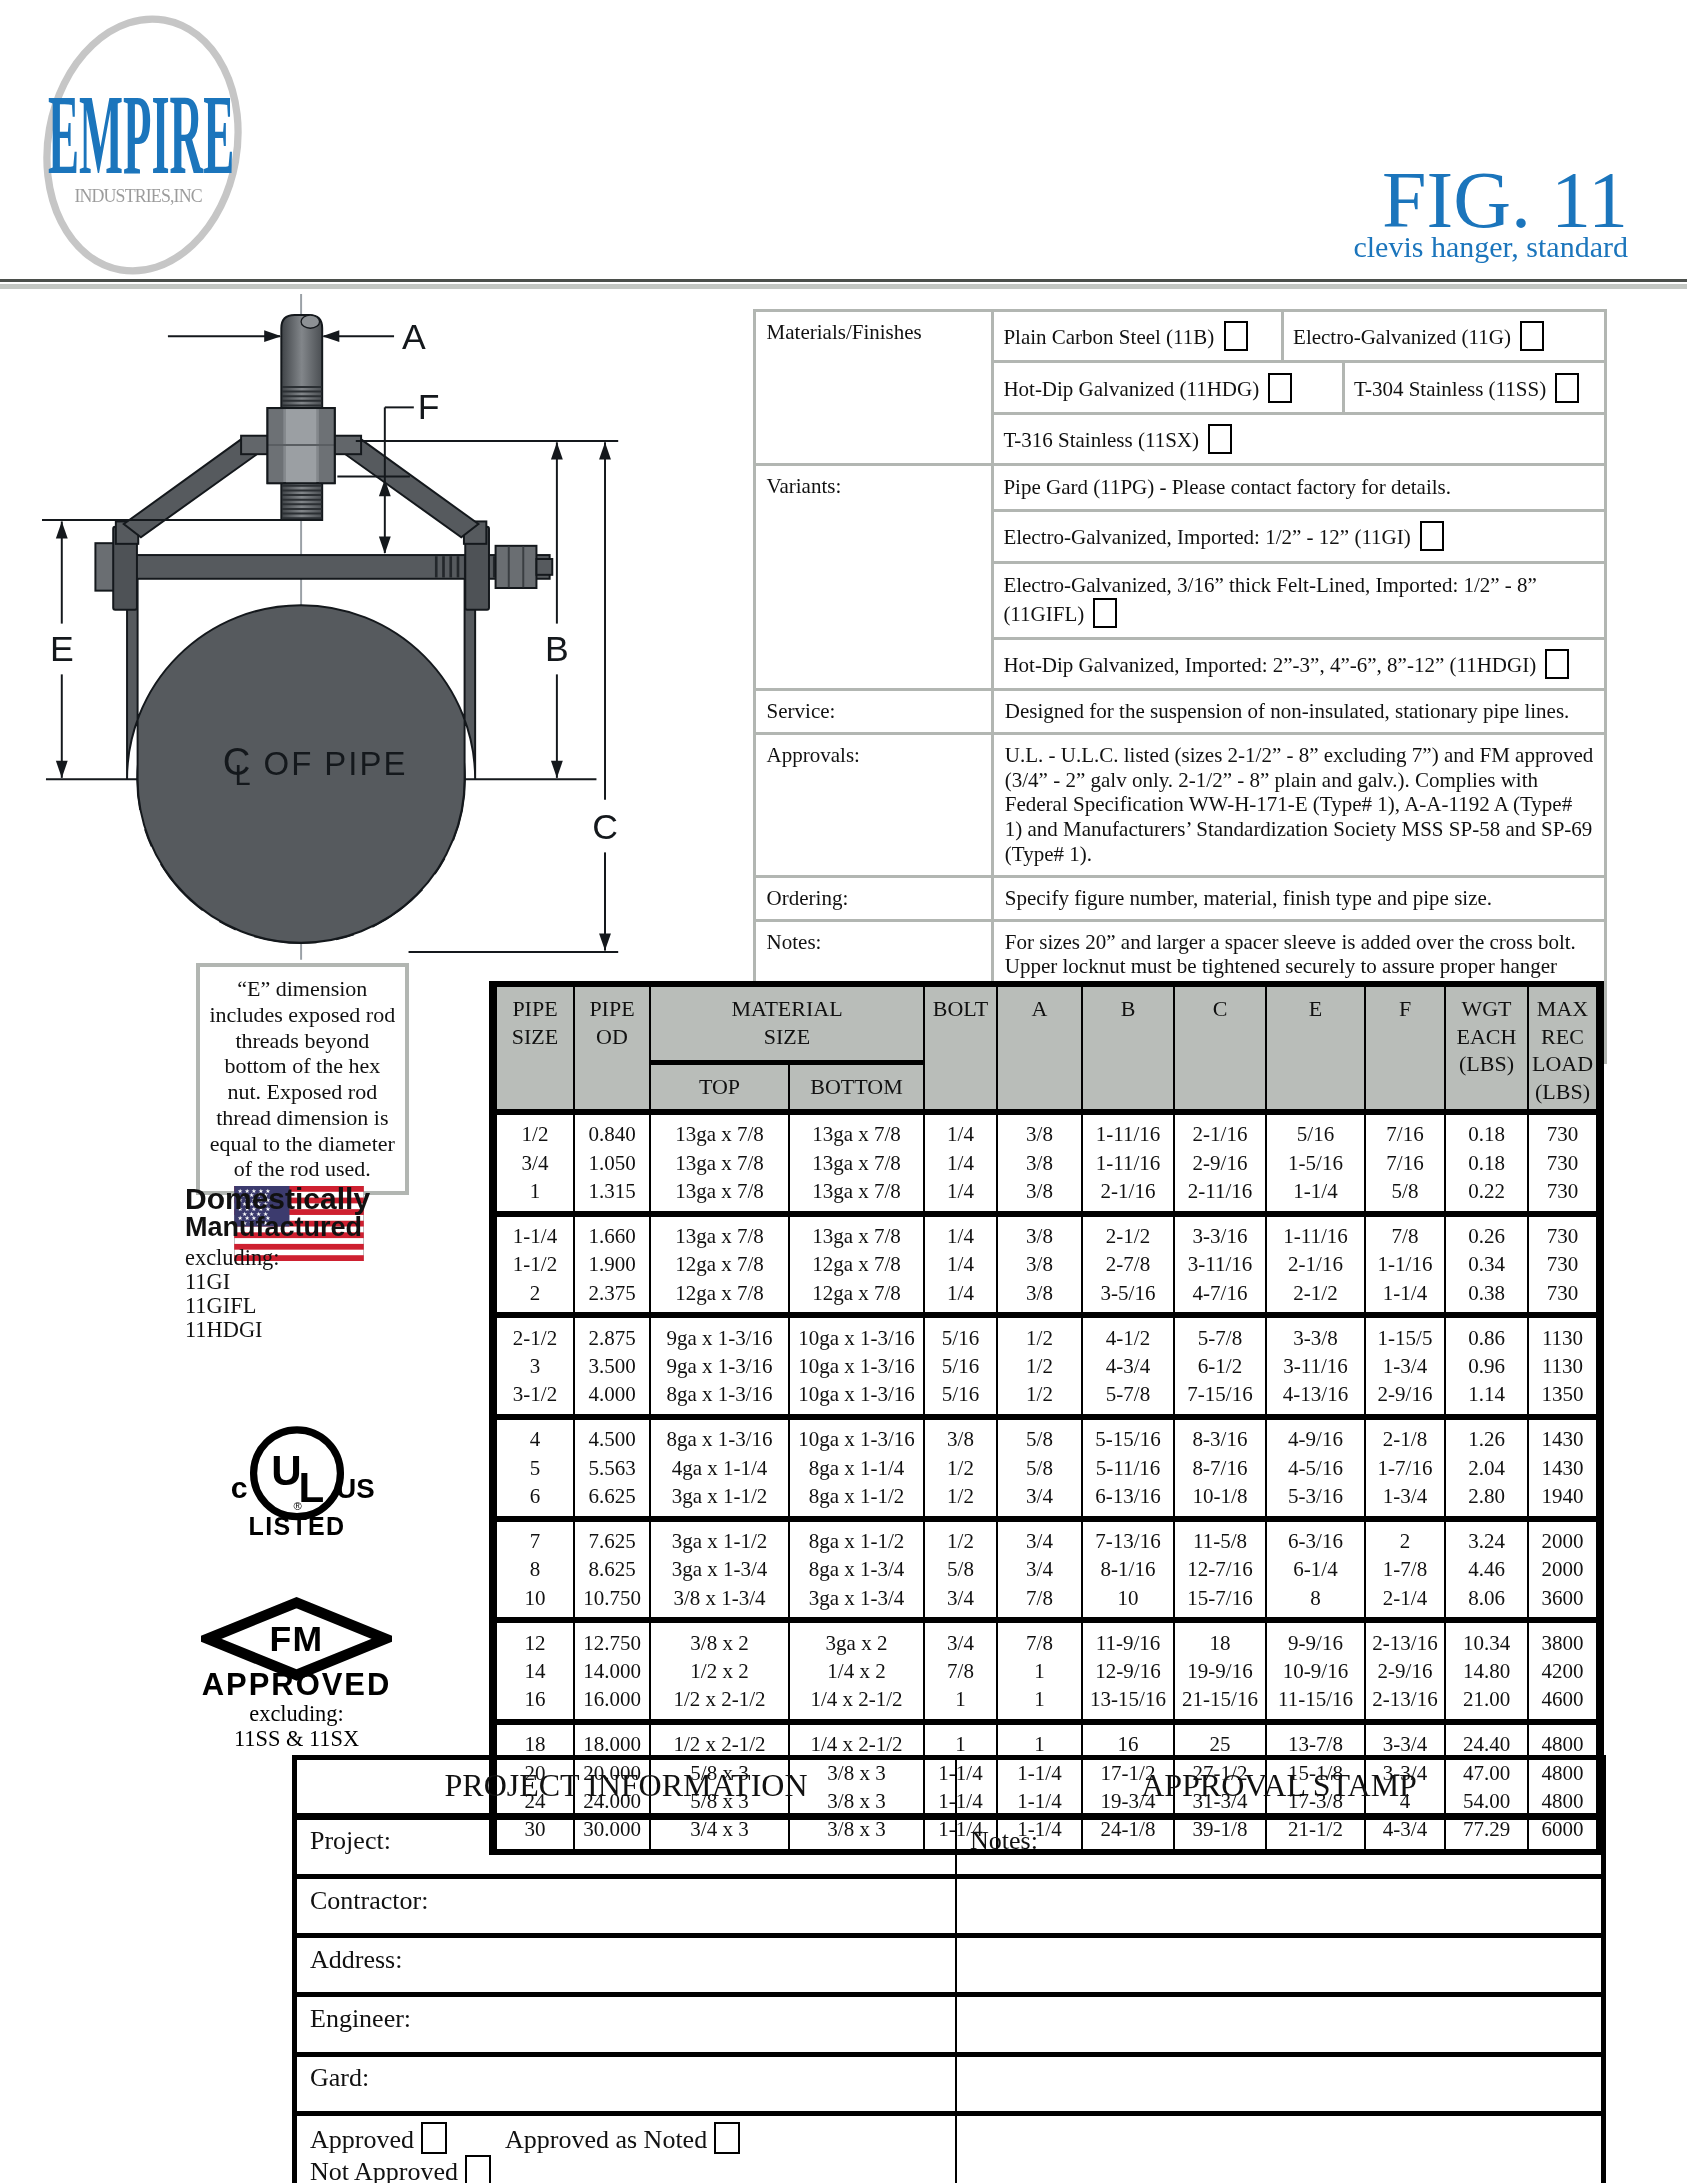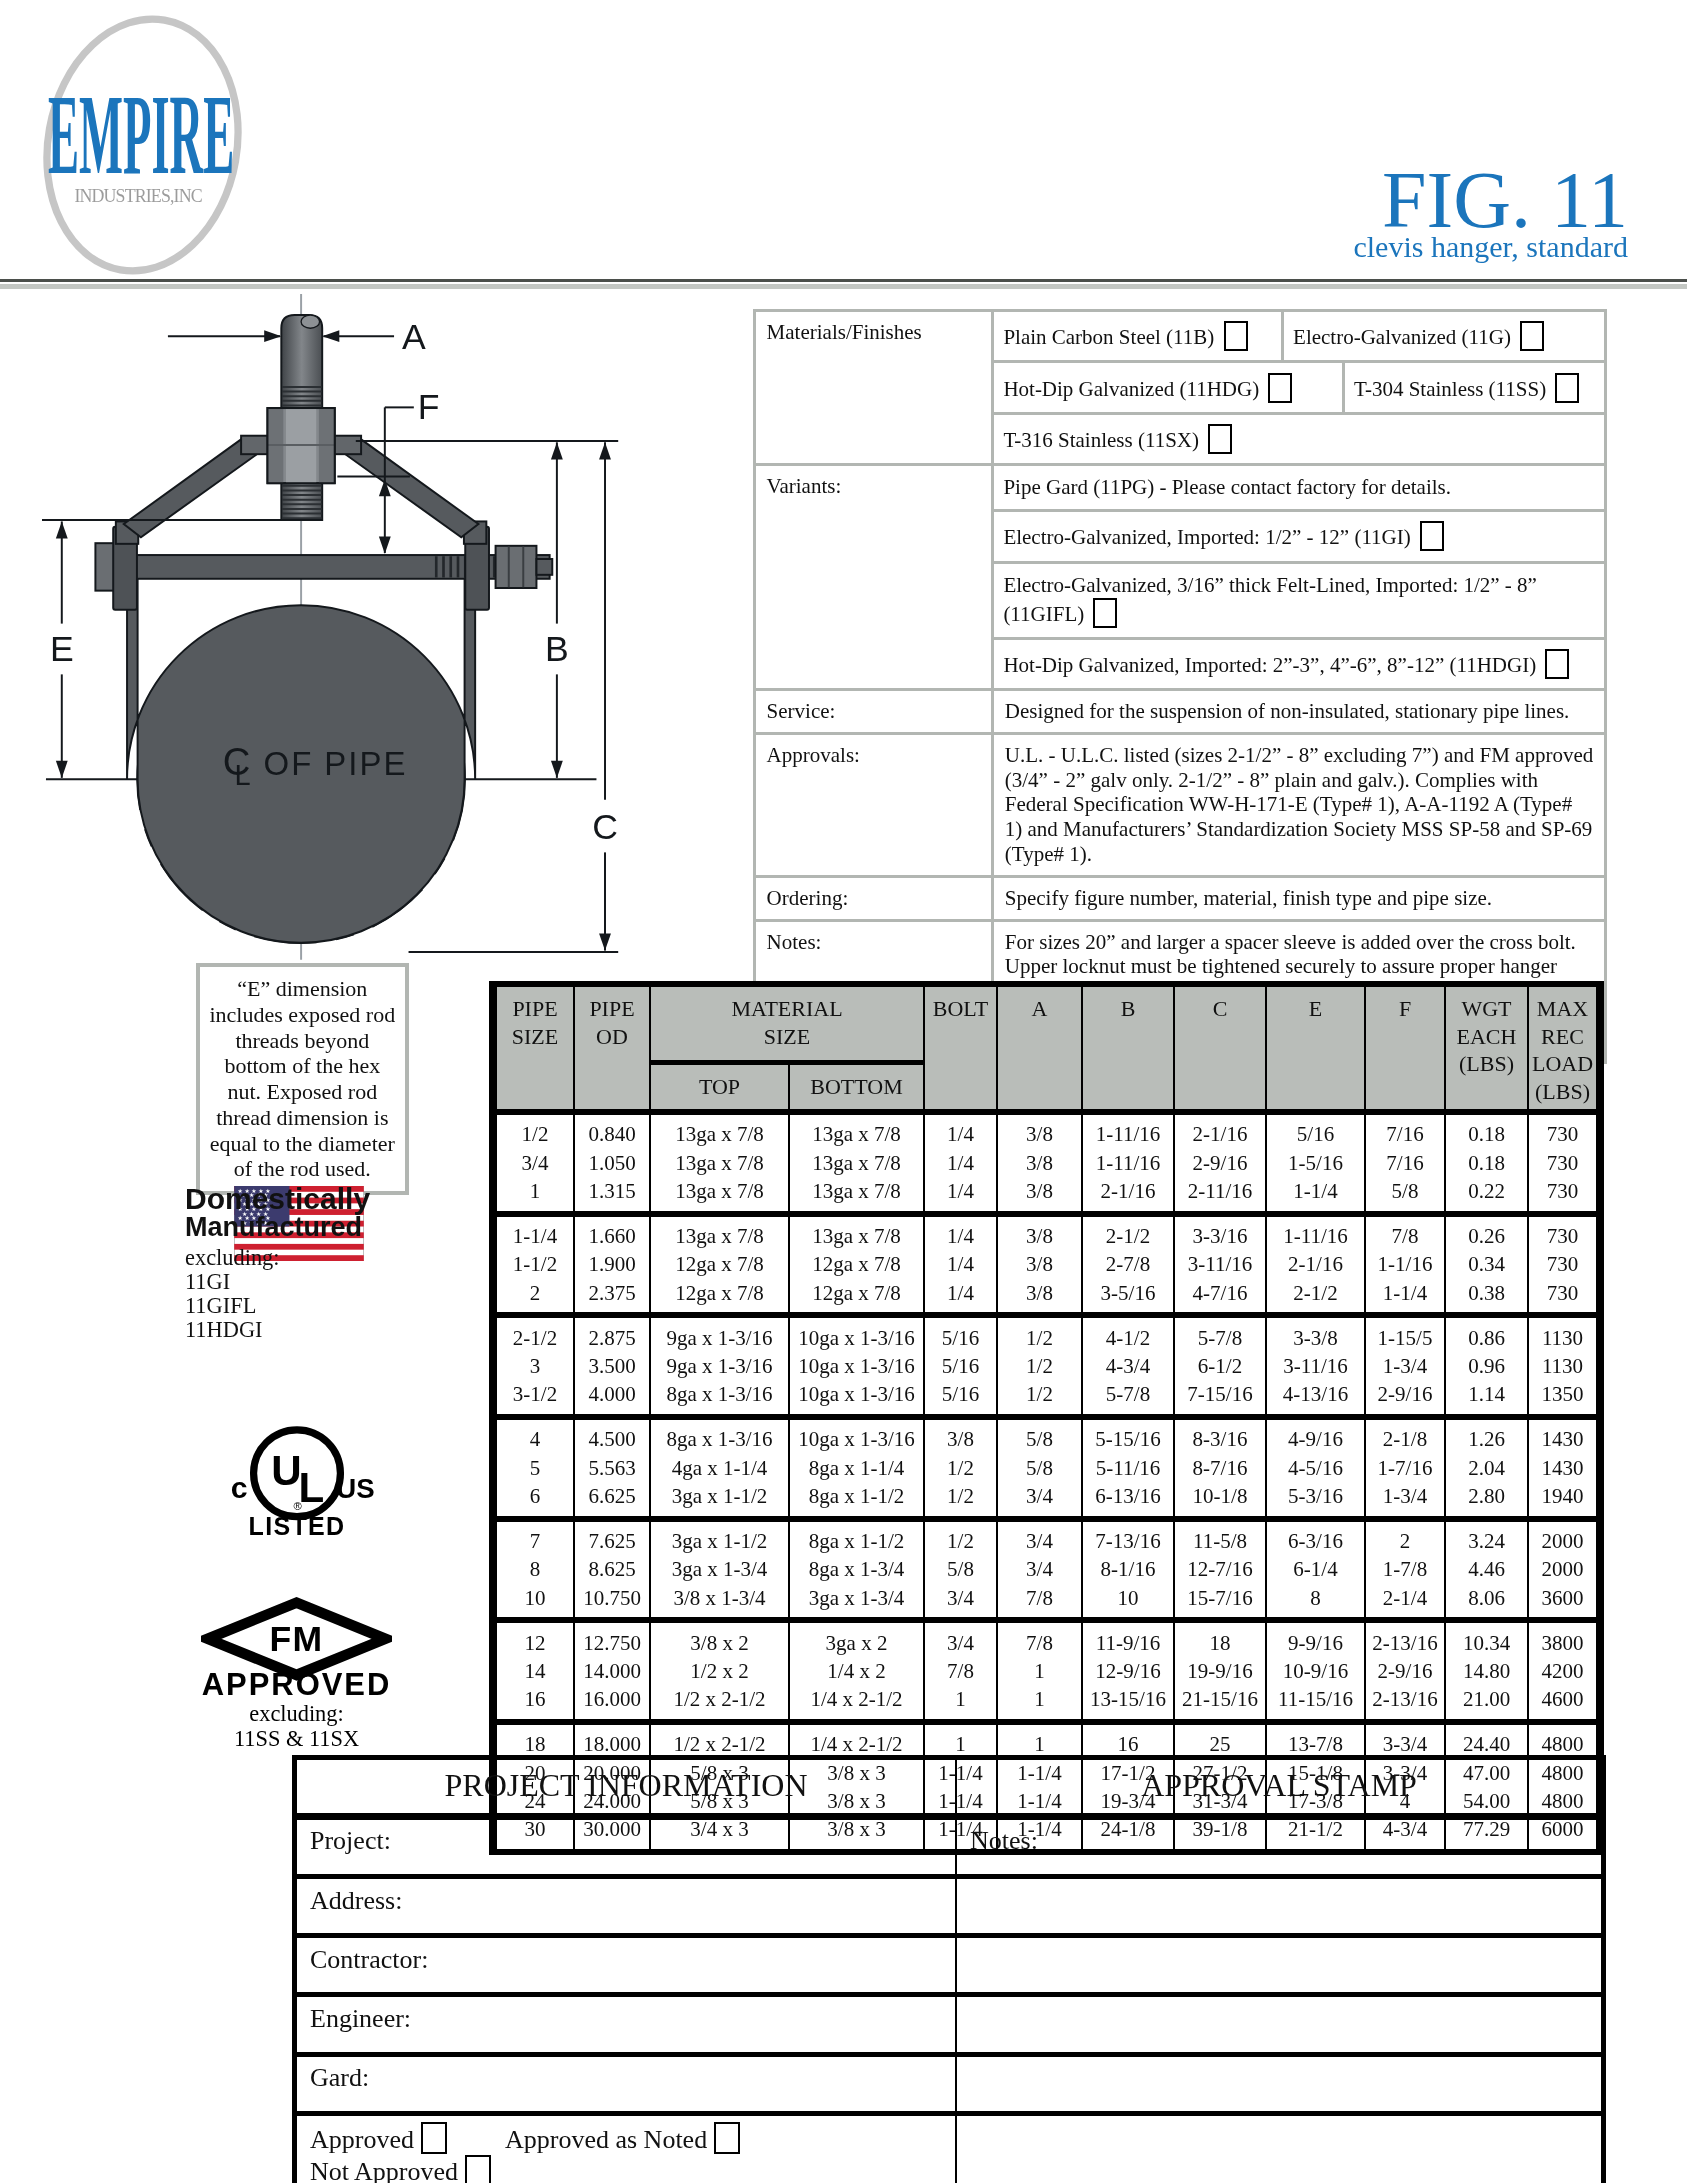--- a/index.html
+++ b/index.html
@@ -672,25 +672,25 @@
           <th class="lcol">PROJECT INFORMATION</th>
           <th>APPROVAL STAMP</th>
         </tr>
       </thead>
       <tbody>
           <tr>
             <td class="lcol">Project:</td>
             <td>Notes:</td>
           </tr>
           <tr>
+            <td class="lcol">Contractor:</td>
+            <td></td>
+          </tr>
+          <tr>
             <td class="lcol">Address:</td>
-            <td></td>
-          </tr>
-          <tr>
-            <td class="lcol">Contractor:</td>
             <td></td>
           </tr>
           <tr>
             <td class="lcol">Engineer:</td>
             <td></td>
           </tr>
           <tr>
             <td class="lcol">Gard:</td>
             <td></td>
           </tr>

